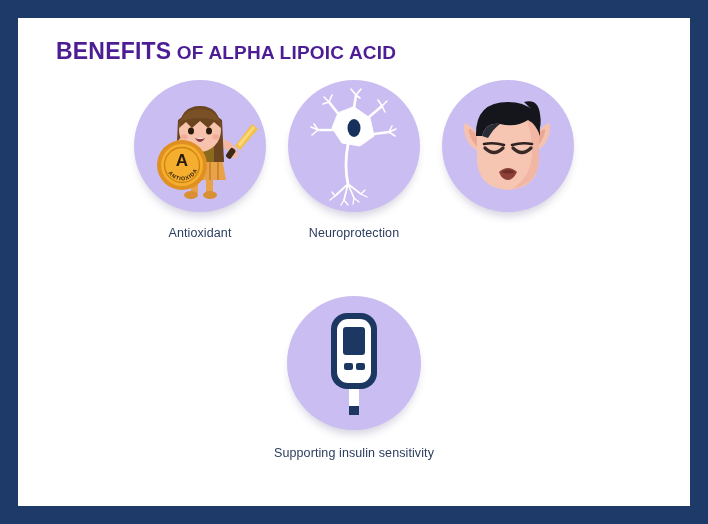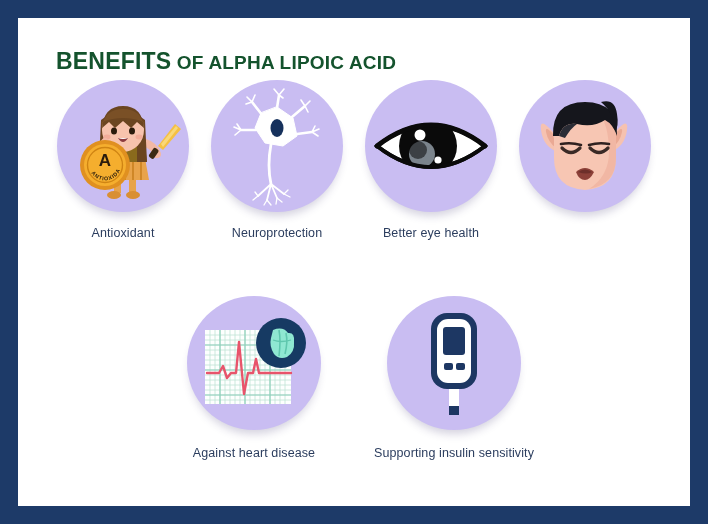--- a/index.html
+++ b/index.html
@@ -29,23 +29,23 @@
     height: 100%;
     background: #ffffff;
     box-sizing: border-box;
     overflow: hidden;
   }
 
   
   #title {
     position: absolute;
     left: 38px;
-    top: 30px;
+    top: 20px;
     white-space: nowrap;
-    color: #14532d;
+    color: #4c1d95;
     letter-spacing: 0.3px;
   }
   #title .lead {
     font-size: 23px;
     font-weight: bold;
     letter-spacing: 0.2px;
   }
   #title .rest {
     font-size: 19px;
     font-weight: bold;
@@ -191,40 +191,20 @@
               <path d="M60 104 L47 116 M60 104 L56 120 M60 104 L66 118 M60 104 L73 114" stroke-width="1.8" fill="none"></path>
               <path d="M47 116 L42 120 M47 116 L44 112 M56 120 L53 125 M56 120 L60 125 M66 118 L65 124 M66 118 L71 122 M73 114 L79 117 M73 114 L77 110" stroke-width="1.3" fill="none"></path>
             </g>
 
             <ellipse cx="66" cy="48" rx="6.5" ry="9" fill="#16315c"></ellipse>
           </svg>
         </div>
         <div class="benefit-label">Neuroprotection</div>
       </div>
 
-      <div class="benefit">
-        <div class="circle">
-          <svg viewBox="0 0 132 132" xmlns="http://www.w3.org/2000/svg">
-            <path d="M12 66 Q66 24 120 66 Q66 108 12 66 Z" fill="#ffffff" stroke="#0a0a0a" stroke-width="4"></path>
-            <clipPath id="eyeClip">
-              <path d="M12 66 Q66 24 120 66 Q66 108 12 66 Z"></path>
-            </clipPath>
-            <g clip-path="url(#eyeClip)">
-              <circle cx="63" cy="66" r="29" fill="#0a0a0a"></circle>
-              <circle cx="57" cy="74" r="13" fill="#8f9aa3" opacity="0.85"></circle>
-              <circle cx="53" cy="70" r="9" fill="#0a0a0a" opacity="0.55"></circle>
-              <circle cx="55" cy="55" r="5.5" fill="#ffffff"></circle>
-              <circle cx="73" cy="80" r="3.6" fill="#ffffff"></circle>
-            </g>
-            <path d="M12 66 Q66 24 120 66" fill="none" stroke="#0a0a0a" stroke-width="5" stroke-linecap="round"></path>
-            <path d="M12 66 Q66 108 120 66" fill="none" stroke="#0a0a0a" stroke-width="3.5" stroke-linecap="round"></path>
-          </svg>
-        </div>
-        <div class="benefit-label">Better eye health</div>
-      </div>
 
       <div class="benefit">
         <div class="circle">
           <svg viewBox="0 0 132 132" xmlns="http://www.w3.org/2000/svg">
 
             <path d="M34 52 Q20 36 22 50 Q24 66 38 72 Z" fill="#f6c2b0"></path>
             <path d="M34 54 Q26 45 27 52 Q29 62 37 68 Z" fill="#eaa994"></path>
             <path d="M96 52 Q110 36 108 50 Q106 66 92 72 Z" fill="#f6c2b0"></path>
             <path d="M96 54 Q104 45 103 52 Q101 62 93 68 Z" fill="#eaa994"></path>
 
@@ -244,45 +224,20 @@
             <path d="M57 92 Q66 84 75 92 Q71 100 66 100 Q60 100 57 92 Z" fill="#8c4038"></path>
             <path d="M59 92 Q66 87 73 92 Q68 95 59 92 Z" fill="#6d2f2a"></path>
           </svg>
         </div>
       </div>
 
     </div>
 
     <div class="row" id="row-2">
 
-      <div class="benefit">
-        <div class="circle">
-          <svg viewBox="0 0 134 134" xmlns="http://www.w3.org/2000/svg">
-
-            <rect x="18" y="34" width="86" height="74" fill="#fdfffe"></rect>
-            <g stroke="#bfe3d5" stroke-width="0.8">
-              <path d="M23 34 V108 M28 34 V108 M33 34 V108 M38 34 V108 M43 34 V108 M48 34 V108 M53 34 V108 M58 34 V108 M63 34 V108 M68 34 V108 M73 34 V108 M78 34 V108 M83 34 V108 M88 34 V108 M93 34 V108 M98 34 V108"></path>
-              <path d="M18 39 H104 M18 44 H104 M18 49 H104 M18 54 H104 M18 59 H104 M18 64 H104 M18 69 H104 M18 74 H104 M18 79 H104 M18 84 H104 M18 89 H104 M18 94 H104 M18 99 H104 M18 104 H104"></path>
-            </g>
-            <g stroke="#8fd0bb" stroke-width="1.2">
-              <path d="M33 34 V108 M58 34 V108 M83 34 V108"></path>
-              <path d="M18 49 H104 M18 74 H104 M18 99 H104"></path>
-            </g>
-
-            <path d="M20 77 H32 L36 70 L40 82 L44 77 H49 L52 46 L57 98 L61 77 H66 L69 63 L72 77 H104" fill="none" stroke="#e8546b" stroke-width="2.4" stroke-linejoin="round" stroke-linecap="round"></path>
-
-            <circle cx="94" cy="47" r="25" fill="#163a63"></circle>
-            <path d="M86 34 Q96 30 101 37 Q108 36 107 46 Q108 56 100 61 Q92 64 87 58 Q82 50 84 42 Z" fill="#8fe8d2"></path>
-            <path d="M92 34 Q94 44 92 60" fill="none" stroke="#5fc7ae" stroke-width="1.6"></path>
-            <path d="M99 37 Q101 46 98 58" fill="none" stroke="#5fc7ae" stroke-width="1.6"></path>
-            <path d="M86 44 Q94 47 104 44" fill="none" stroke="#5fc7ae" stroke-width="1.3"></path>
-          </svg>
-        </div>
-        <div class="benefit-label">Against heart disease</div>
-      </div>
 
 
       <div class="benefit">
         <div class="circle">
           <svg viewBox="0 0 134 134" xmlns="http://www.w3.org/2000/svg">
 
             <rect x="62" y="86" width="10" height="32" fill="#ffffff"></rect>
             <rect x="62" y="110" width="10" height="9" fill="#1d3763"></rect>
 
             <rect x="44" y="17" width="46" height="76" rx="16" fill="#1d3763"></rect>

